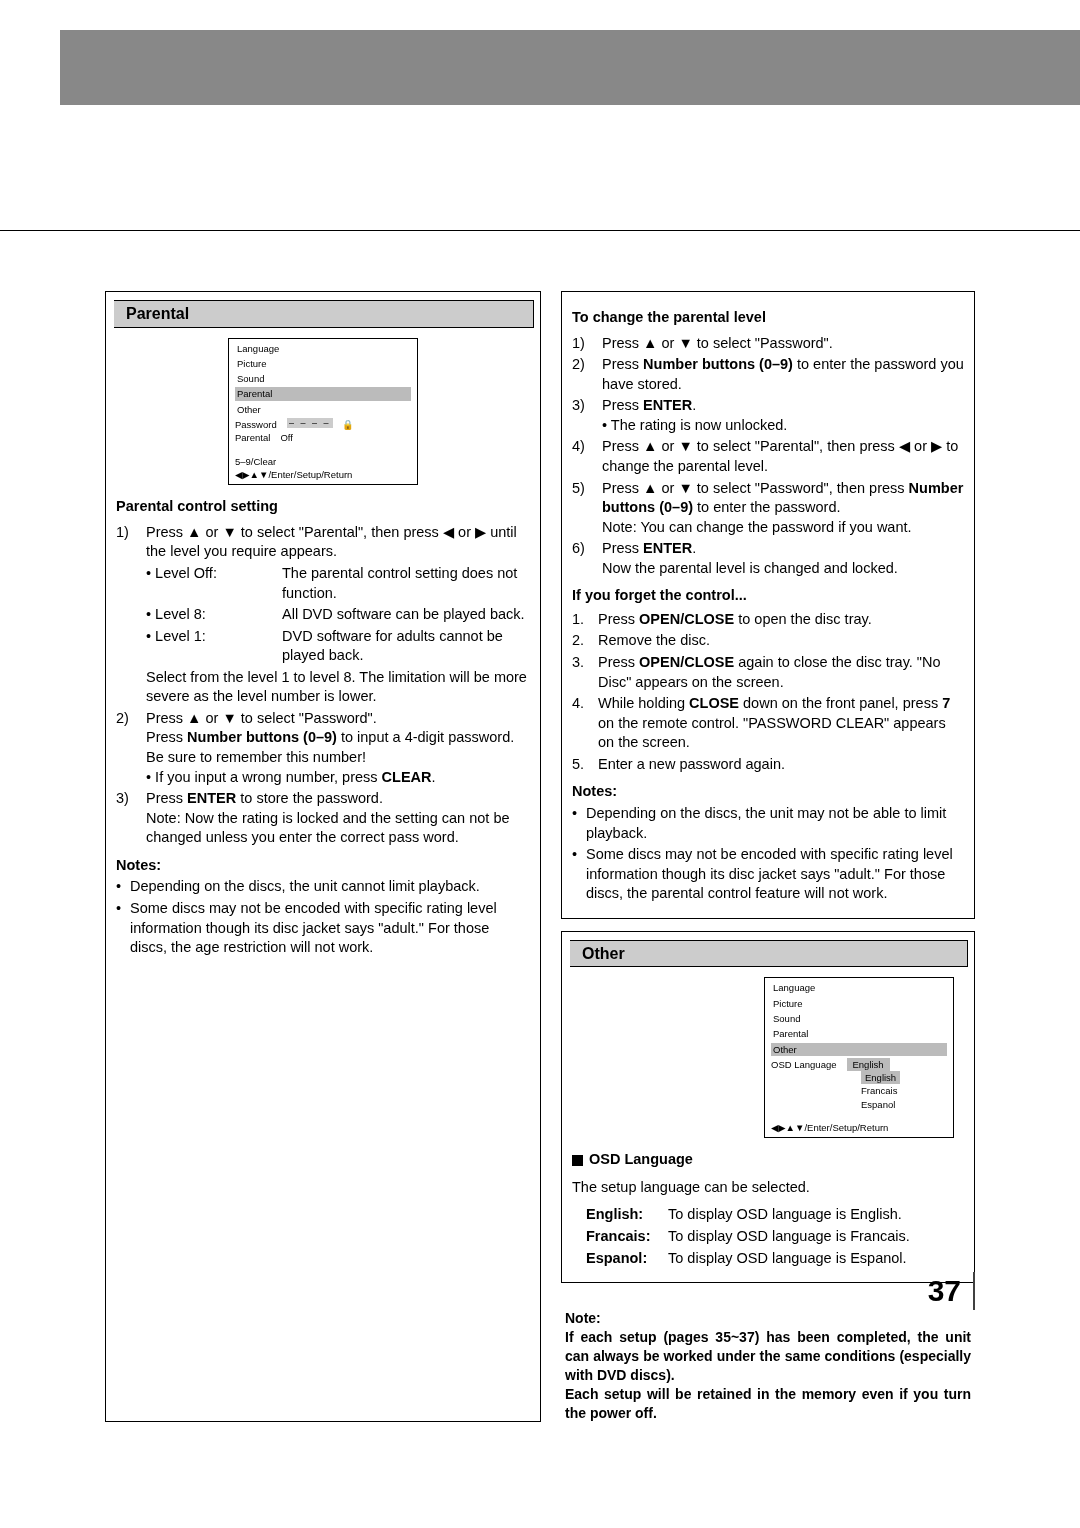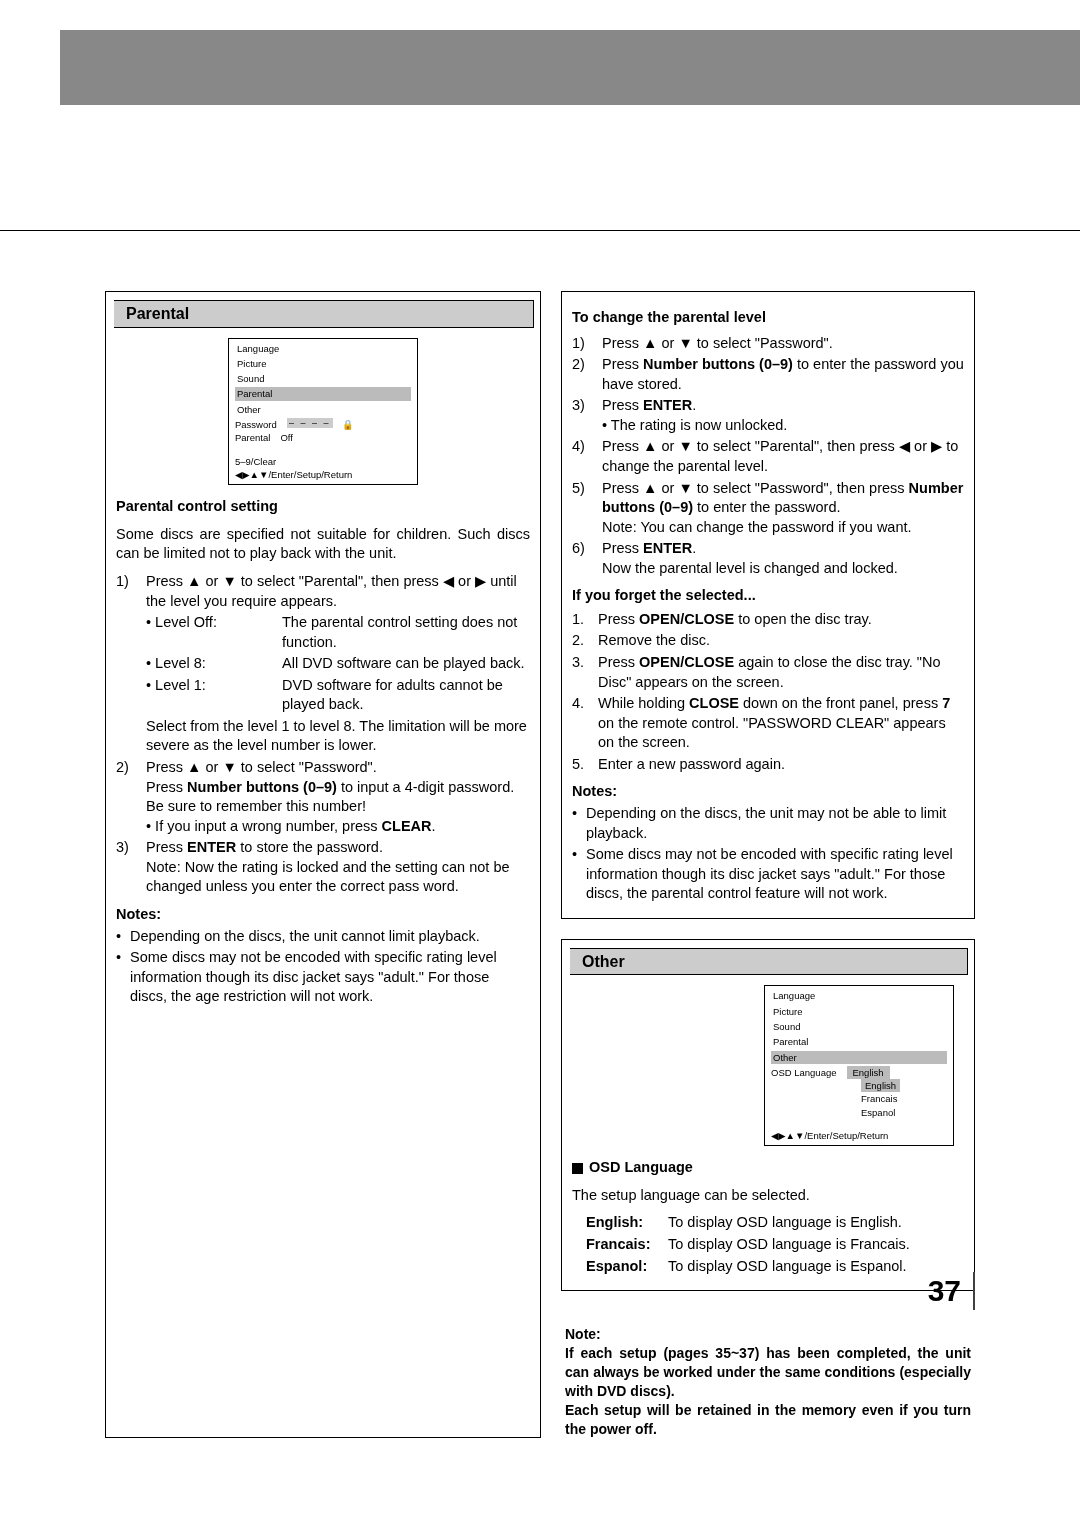--- a/index.html
+++ b/index.html
@@ -30,21 +30,21 @@
     margin: 60px 105px 0 105px;
     display: flex;
     gap: 20px;
   }
   .col {
     flex: 1;
     font-size: 14.5px;
     line-height: 1.35;
   }
   .col-left { border: 1px solid #000; padding: 8px 10px 12px 10px; position: relative; }
-  .col-right { display: flex; flex-direction: column; gap: 20px; }
+  .col-right { display: flex; flex-direction: column; gap: 12px; }
 
   .section-header {
     background: #ccc;
     padding: 2px 12px;
     font-weight: bold;
     font-size: 16px;
     margin: 0 -6px 10px 0;
     border: 1px solid #000;
     border-left: none;
     position: relative;
@@ -144,21 +144,20 @@
           </div>
         <div class="osd-line">
             <span>Parental</span>
             <span>Off</span>
           </div>
         <div class="osd-hint">5–9/Clear</div>
         <div>◀▶▲▼/Enter/Setup/Return</div>
       </div>
 
       <div class="subhead">Parental control setting</div>
-      <div class="para">Some discs are specified not suitable for children. Such discs can be limited not to play back with the unit.</div>
 
       <ol class="num-paren">
         <li data-num="1">
           <span>Press ▲ or ▼ to select "Parental", then press ◀ or ▶ until the level you require appears.</span>
           <div class="level-row">
               <span class="lvlname">Level Off:</span>
               <span>The parental control setting does not function.</span>
             </div>
           <div class="level-row">
               <span class="lvlname">Level 8:</span>
@@ -194,21 +193,21 @@
         <div class="subhead">To change the parental level</div>
         <ol class="num-paren">
           <li data-num="1"><span>Press ▲ or ▼ to select "Password".</span></li>
           <li data-num="2"><span>Press </span><span class="bold">Number buttons (0–9)</span><span> to enter the password you have stored.</span></li>
           <li data-num="3"><span>Press </span><span class="bold">ENTER</span><span>.</span><br><span>• The rating is now unlocked.</span></li>
           <li data-num="4"><span>Press ▲ or ▼ to select "Parental", then press ◀ or ▶ to change the parental level.</span></li>
           <li data-num="5"><span>Press ▲ or ▼ to select "Password", then press </span><span class="bold">Number buttons (0–9)</span><span> to enter the password.</span><br><span>Note: You can change the password if you want.</span></li>
           <li data-num="6"><span>Press </span><span class="bold">ENTER</span><span>.</span><br><span>Now the parental level is changed and locked.</span></li>
         </ol>
 
-        <div class="subhead">If you forget the selected...</div>
+        <div class="subhead">If you forget the control...</div>
         <ol class="num-dot">
           <li data-num="1"><span>Press </span><span class="bold">OPEN/CLOSE</span><span> to open the disc tray.</span></li>
           <li data-num="2"><span>Remove the disc.</span></li>
           <li data-num="3"><span>Press </span><span class="bold">OPEN/CLOSE</span><span> again to close the disc tray. "No Disc" appears on the screen.</span></li>
           <li data-num="4"><span>While holding </span><span class="bold">CLOSE</span><span> down on the front panel, press </span><span class="bold">7</span><span> on the remote control. "PASSWORD CLEAR" appears on the screen.</span></li>
           <li data-num="5"><span>Enter a new password again.</span></li>
         </ol>
 
         <div class="subhead">Notes:</div>
         <ul class="bullets">

